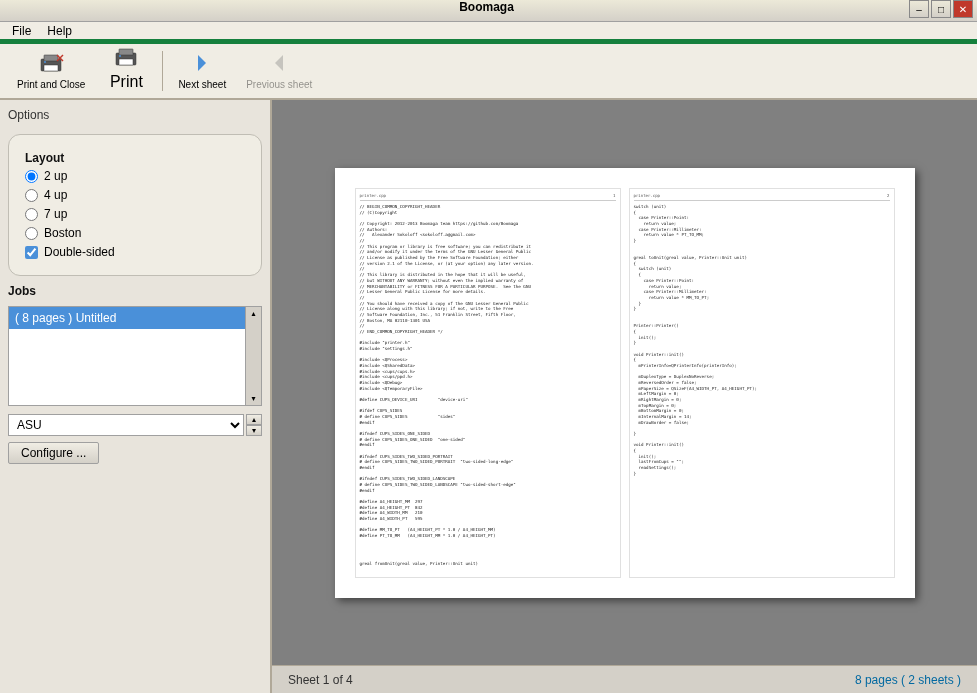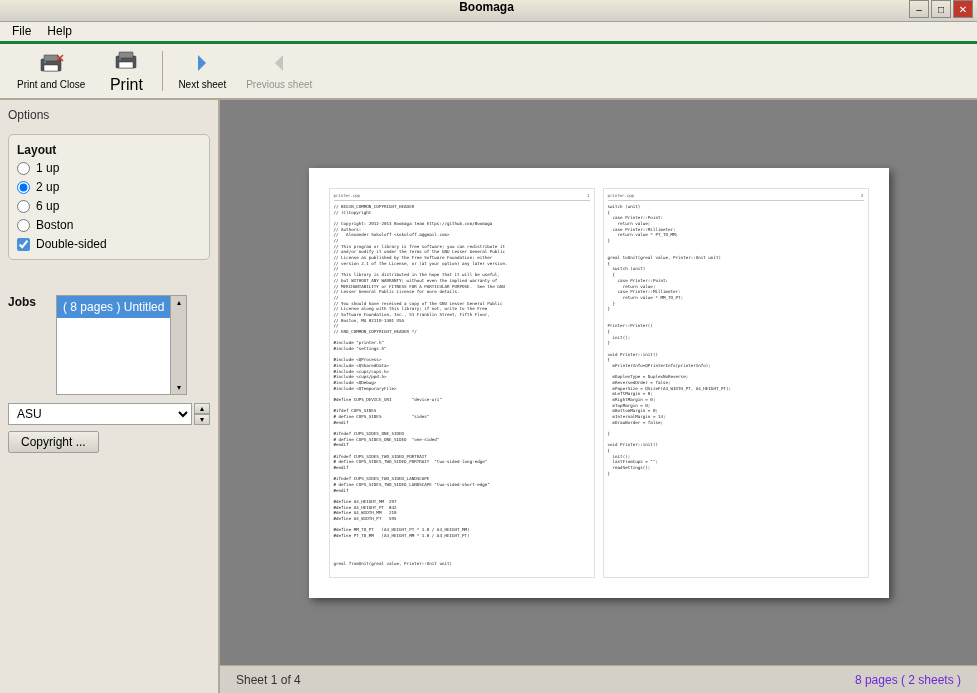--- a/index.html
+++ b/index.html
@@ -47,23 +47,23 @@
     .title-btn.close {
       background: #c0392b;
       color: white;
     }
 
     
     .menu-bar {
       background: #f0ede4;
       height: 22px;
       display: flex;
-      align-items: flex-start;
+      align-items: center;
       padding: 0 4px;
-      border-bottom: 3px solid #15803d;
+      border-bottom: 5px solid #15803d;
     }
     .menu-item {
       padding: 2px 8px;
       cursor: pointer;
       font-size: 12px;
     }
 
     
     .toolbar {
       background: #f0ede4;
@@ -71,21 +71,21 @@
       display: flex;
       align-items: center;
       padding: 4px 8px;
       border-bottom: 2px solid #b0a898;
       gap: 2px;
     }
     .toolbar-btn {
       display: flex;
       flex-direction: column;
       align-items: center;
-      justify-content: center;
+      justify-content: flex-end;
       padding: 4px 8px;
       cursor: pointer;
       min-width: 60px;
       height: 50px;
       border: 1px solid transparent;
       border-radius: 2px;
       font-size: 11px;
       gap: 4px;
     }
     .toolbar-btn .icon-area {
@@ -108,21 +108,21 @@
 
     
     .main-area {
       display: flex;
       flex: 1;
       overflow: hidden;
     }
 
     
     .left-panel {
-      width: 220px;
+      width: 272px;
       background: #e8e4dc;
       border-right: 2px solid #b0a898;
       display: flex;
       flex-direction: column;
       padding: 8px;
       gap: 8px;
       overflow-y: auto;
     }
     .options-header {
       font-size: 12px;
@@ -132,22 +132,22 @@
     }
     .section-header {
       font-weight: bold;
       font-size: 12px;
       margin-bottom: 4px;
       color: #111;
     }
     .section-box {
       background: #f0ede4;
       border: 1px solid #c0bdb4;
-      border-radius: 5px;
-      padding: 8px;
+      border-radius: 12px;
+      padding: 16px;
     }
     .radio-group {
       display: flex;
       flex-direction: column;
       gap: 5px;
     }
     .radio-item {
       display: flex;
       align-items: center;
       gap: 6px;
@@ -166,23 +166,22 @@
       gap: 6px;
       cursor: pointer;
     }
     .checkbox-item input[type="checkbox"] {
       margin: 0;
       cursor: pointer;
       accent-color: #4a90d9;
     }
     .jobs-section {
       display: flex;
-      flex-direction: row;
-      gap: 20px;
-      margin-top: 27px;
+      flex-direction: column;
+      gap: 4px;
     }
     .jobs-list {
       background: white;
       border: 1px solid #a0a0a0;
       height: 120px;
       overflow-y: auto;
     }
     .job-item {
       padding: 4px 6px;
       cursor: pointer;
@@ -290,21 +289,21 @@
       height: 28px;
       background: #d4d0c8;
       border-top: 1px solid #b0a898;
       display: flex;
       align-items: center;
       justify-content: space-between;
       padding: 0 16px;
       font-size: 12px;
     }
     .status-left { color: #333; }
-    .status-right { color: #6d28d9; }
+    .status-right { color: #0369a1; }
 
     
     .icon-print-close svg, .icon-print svg, .icon-prev svg, .icon-next svg {
       width: 28px;
       height: 24px;
     }
   </style>
 </head>
 <body>
 
@@ -375,30 +374,30 @@
 
 <div class="main-area">
 
   <div class="left-panel">
     <div class="options-header">Options</div>
 
     <div class="section-box">
       <div class="section-header">Layout</div>
       <div class="radio-group">
         <label class="radio-item">
-          <input type="radio" name="layout" style="">
-          <span class="radio-label">1 up</span>
-        </label>
-        <label class="radio-item">
           <input type="radio" name="layout" checked="" style="">
           <span class="radio-label">2 up</span>
         </label>
         <label class="radio-item">
           <input type="radio" name="layout" style="">
-          <span class="radio-label">6 up</span>
+          <span class="radio-label">4 up</span>
+        </label>
+        <label class="radio-item">
+          <input type="radio" name="layout" style="">
+          <span class="radio-label">7 up</span>
         </label>
         <label class="radio-item">
           <input type="radio" name="layout" style="">
           <span class="radio-label">Boston</span>
         </label>
         <label class="checkbox-item">
           <input type="checkbox" checked="" style="">
           <span>Double-sided</span>
         </label>
       </div>
@@ -420,21 +419,21 @@
     <div class="printer-section">
       <div class="printer-select-wrapper">
         <select class="printer-select">
           <option value="ASU">ASU</option>
         </select>
         <div class="printer-spinner">
           <div class="spinner-btn">▴</div>
           <div class="spinner-btn">▾</div>
         </div>
       </div>
-      <button class="configure-btn">Copyright ...</button>
+      <button class="configure-btn">Configure ...</button>
     </div>
   </div>
 
   <div class="preview-area">
     <div class="preview-content">
       <div class="sheet-preview" style="width:580px; height:430px;">
 
         <div class="page-column" style="flex:1; position:relative;">
           <div class="page-header">
             <span>printer.cpp</span>

